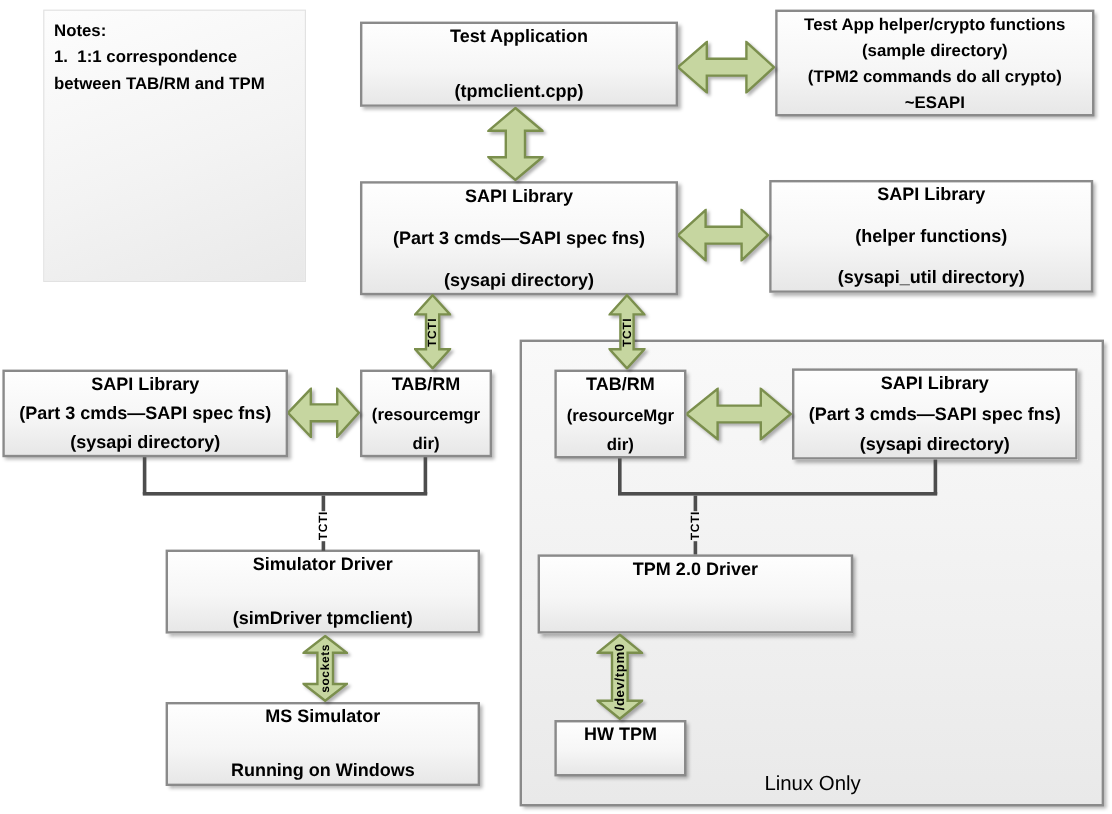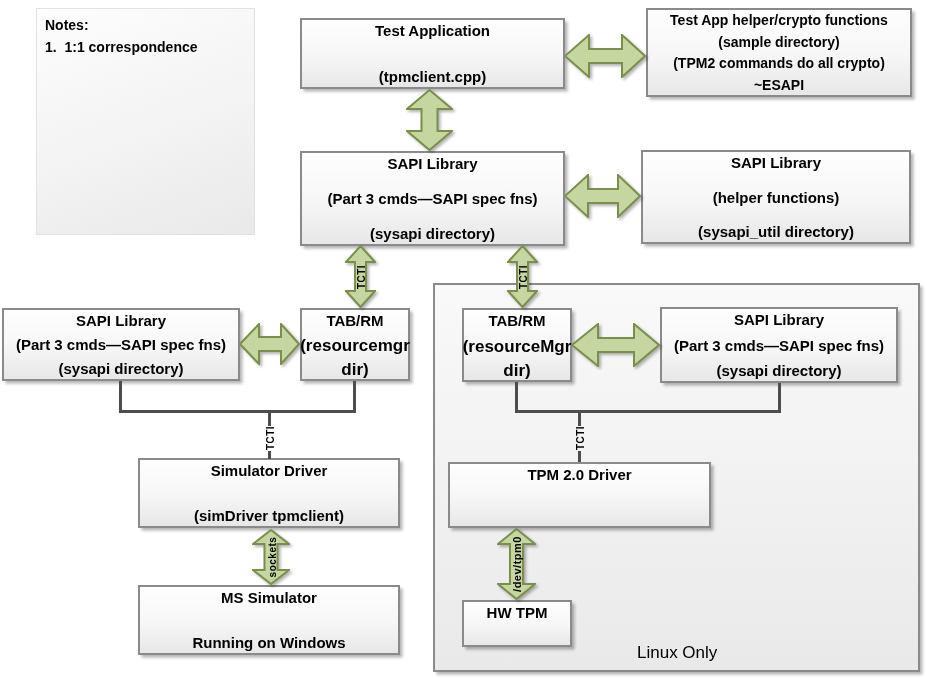--- a/index.html
+++ b/index.html
@@ -17,21 +17,21 @@
   }
   .box{
     position:absolute;box-sizing:border-box;
     border:2px solid var(--box-border);
     background:linear-gradient(180deg,#fefefe 0%,#f6f6f6 55%,#e7e7e7 100%);
     box-shadow:2.5px 2.5px 3px rgba(0,0,0,.30);
     display:flex;flex-direction:column;justify-content:space-between;align-items:center;
     text-align:center;font-weight:bold;font-size:15px;line-height:21px;
   }
   .box .ln{white-space:nowrap;}
-  .box.small-sub .ln:nth-child(n+2){font-size:17px;line-height:19px;}
+  .box.small-sub .ln:nth-child(n+2){font-size:14px;line-height:19px;}
   .box.four-line{font-size:14px;line-height:20px;}
   .notes{
     position:absolute;box-sizing:border-box;left:36px;top:8px;width:219px;height:227px;
     background:linear-gradient(160deg,#fdfdfd 0%,#f3f3f3 55%,#e9e9e9 100%);
     border:1px solid #e2e2e2;
     padding:5px 8px;font-weight:bold;font-size:14px;line-height:22px;text-align:left;
   }
   .notes .ln{white-space:pre-wrap;}
   .container{
     position:absolute;box-sizing:border-box;left:433px;top:283px;width:487px;height:389px;
@@ -56,20 +56,21 @@
   .vlabel.bigger{font-size:11px;}
 </style>
 </head>
 <body>
 
 <div id="stage">
 
   <div class="notes">
     <div class="ln">Notes:</div>
     <div class="ln">1.  1:1 correspondence</div>
+    <div class="ln">between TAB/RM and TPM</div>
   </div>
 
   <div class="container"></div>
   <div class="container-label">Linux Only</div>
 
   <div class="box" style="left:300px;top:18px;width:265px;height:71px;">
     <div class="ln">Test Application</div>
     <div class="ln">(tpmclient.cpp)</div>
   </div>
 

